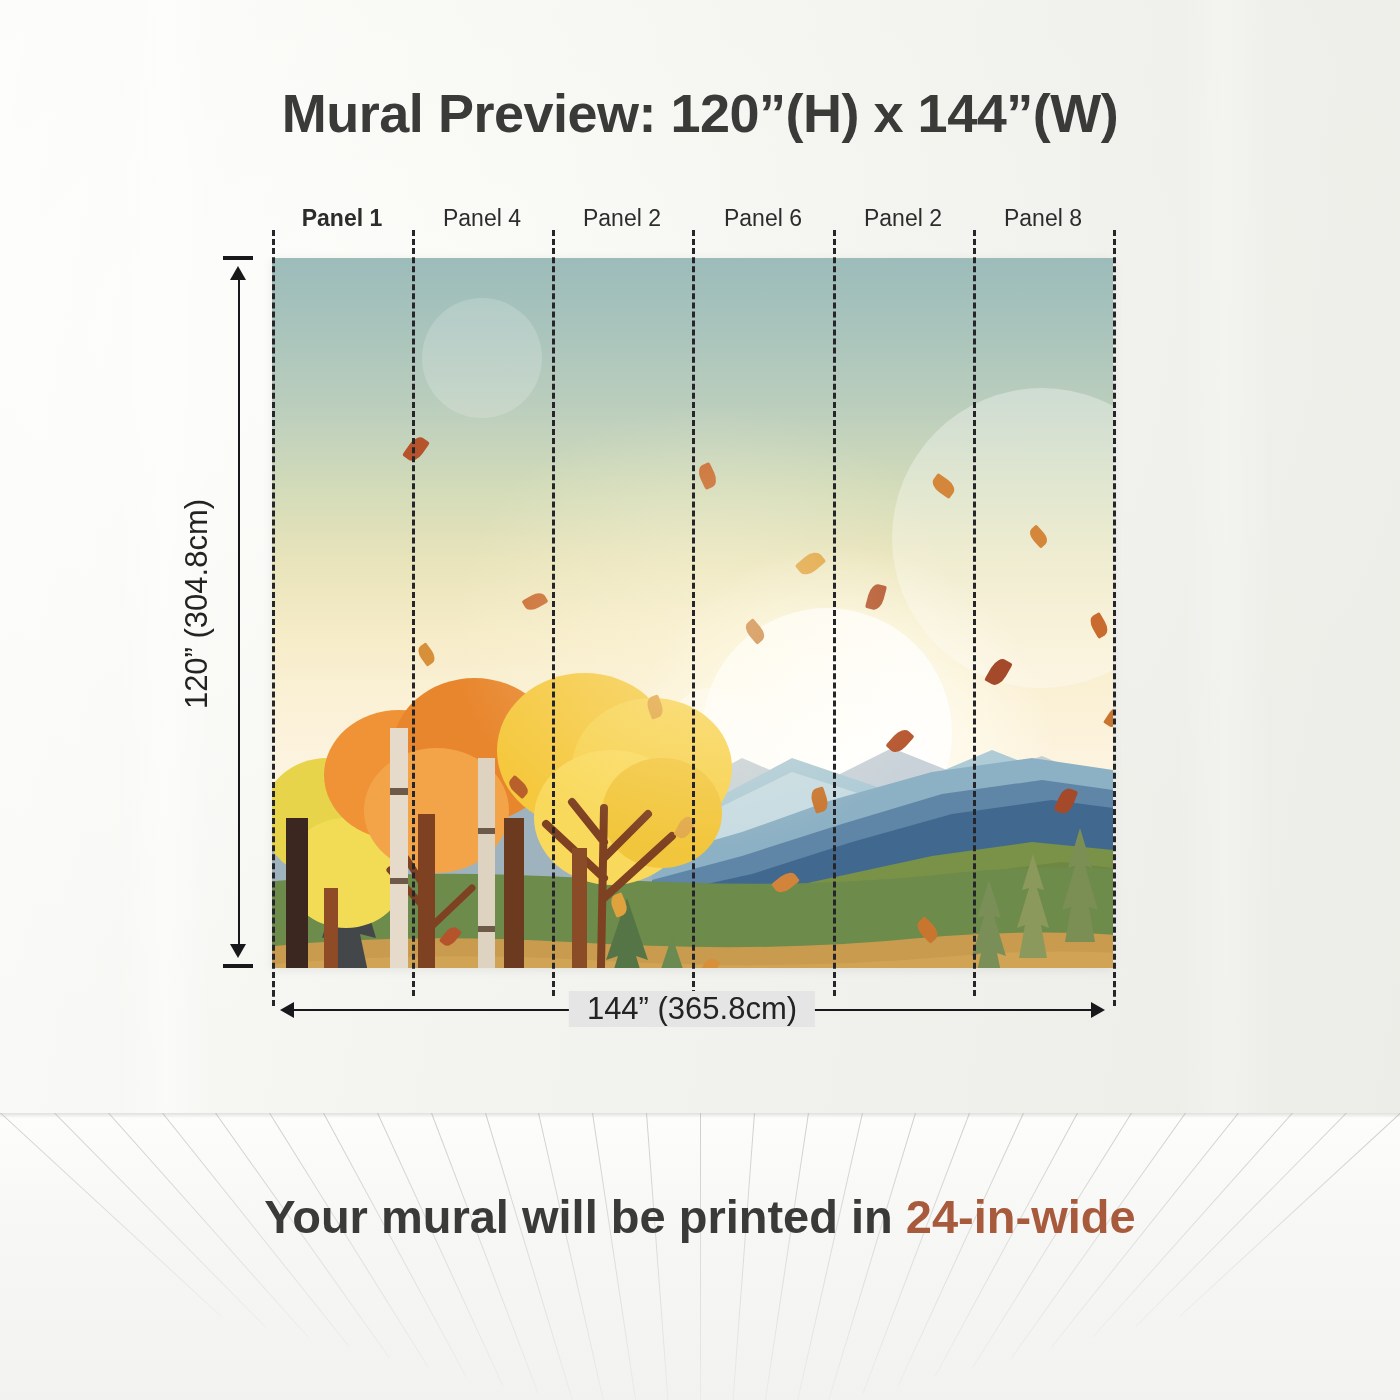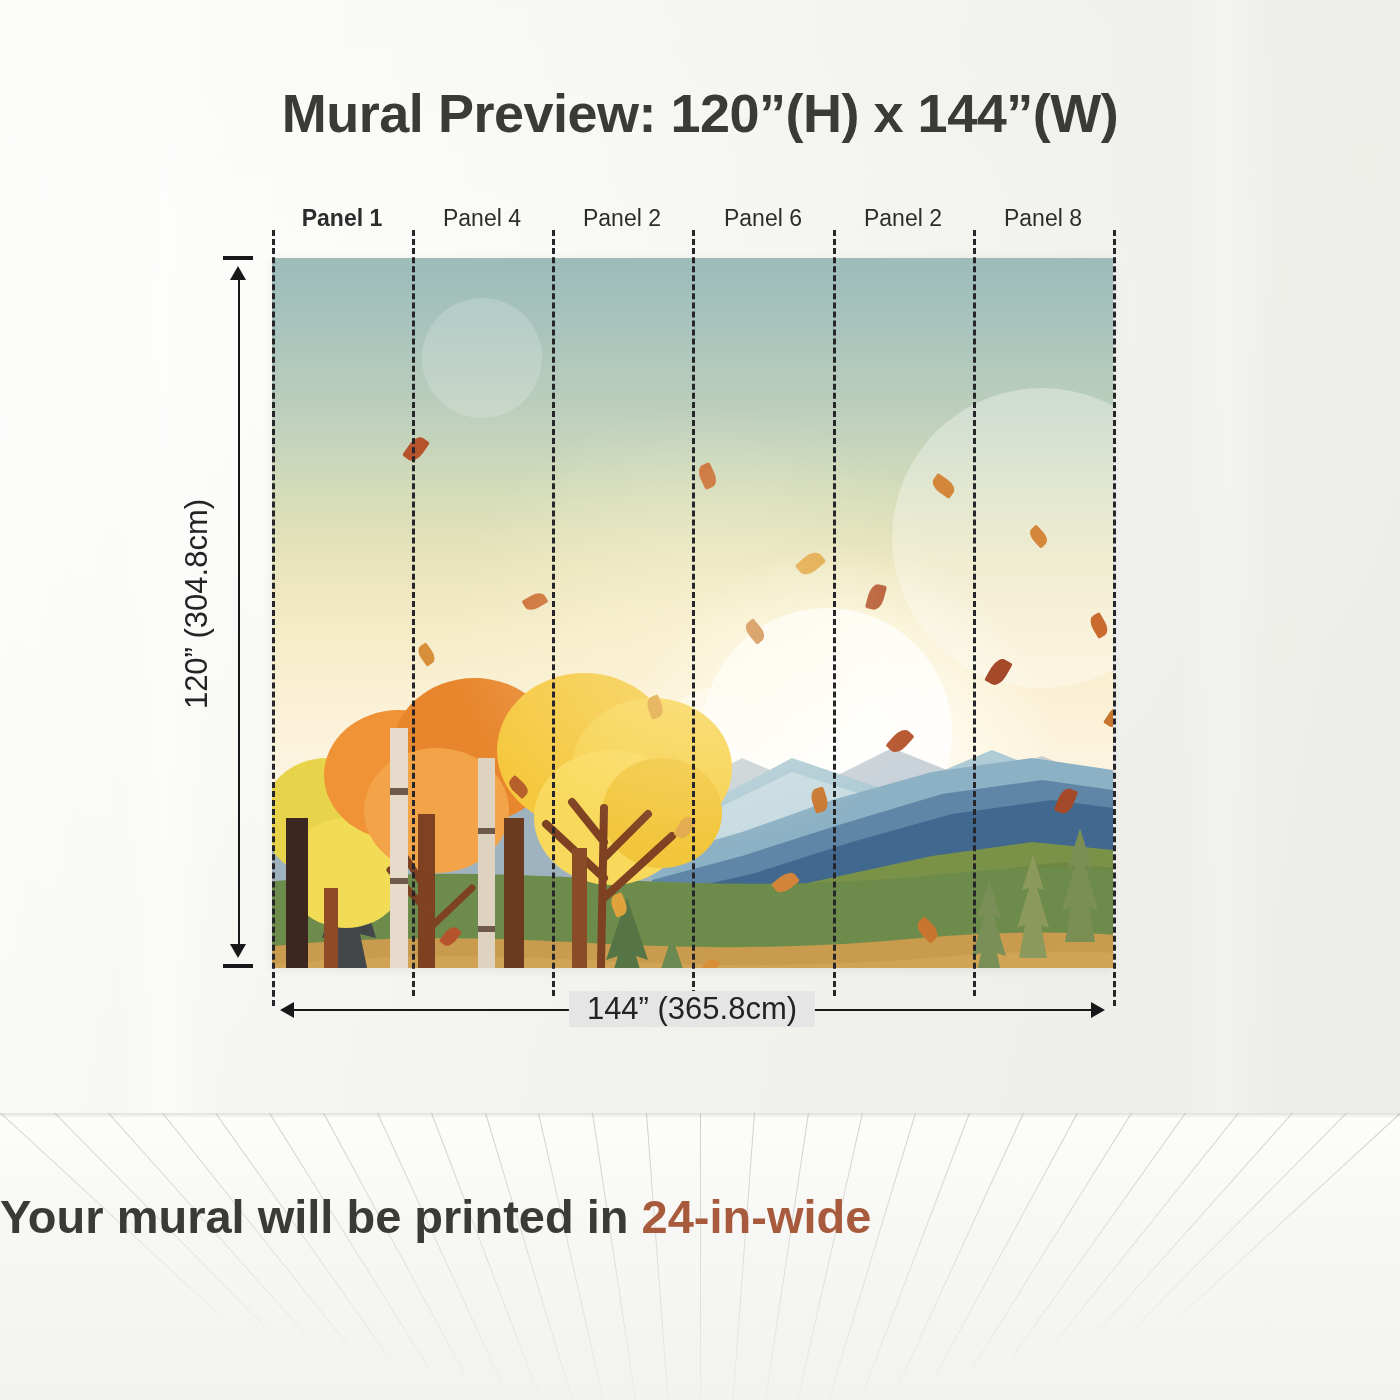--- a/index.html
+++ b/index.html
@@ -135,21 +135,21 @@
     font-size:31px; color:#232323; white-space:nowrap;
     background:#e5e5e5; padding:0 18px;
   }
   .tickmark{
     position:absolute; width:0; height:34px; border-left:3px dashed #25252a;
   }
 
   
   #caption{
     position:absolute; left:0; top:1188px; width:1400px;
-    text-align:left; line-height:1.22;
+    text-align:center; line-height:1.22;
     font-size:47px; font-weight:bold; color:#3a3a38;
   }
   #caption .hl{ color:#a85a3c; }
 </style>
 </head>
 <body>
 
 <div id="wall">
   <div class="wall-streak" style="left:120px;"></div>
   <div class="wall-streak" style="left:1180px;"></div>

